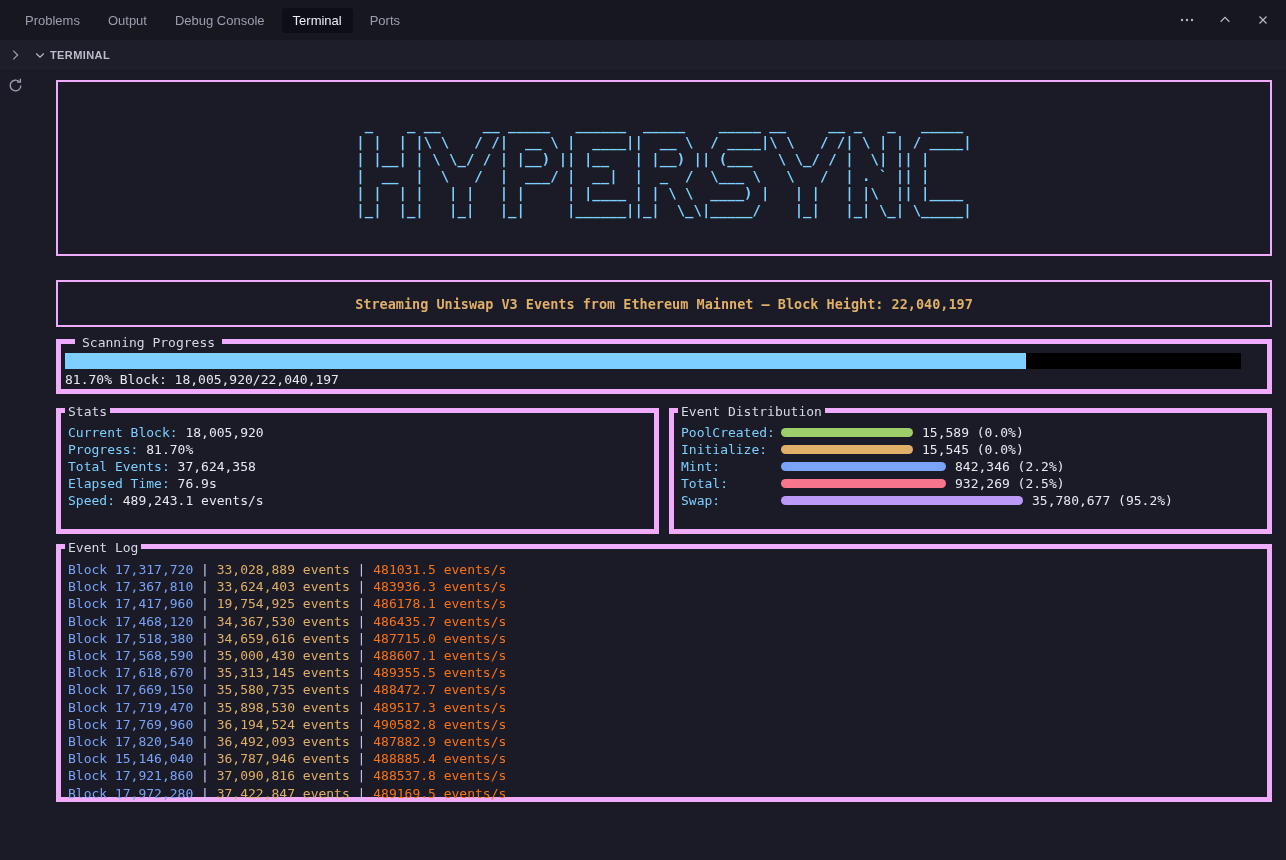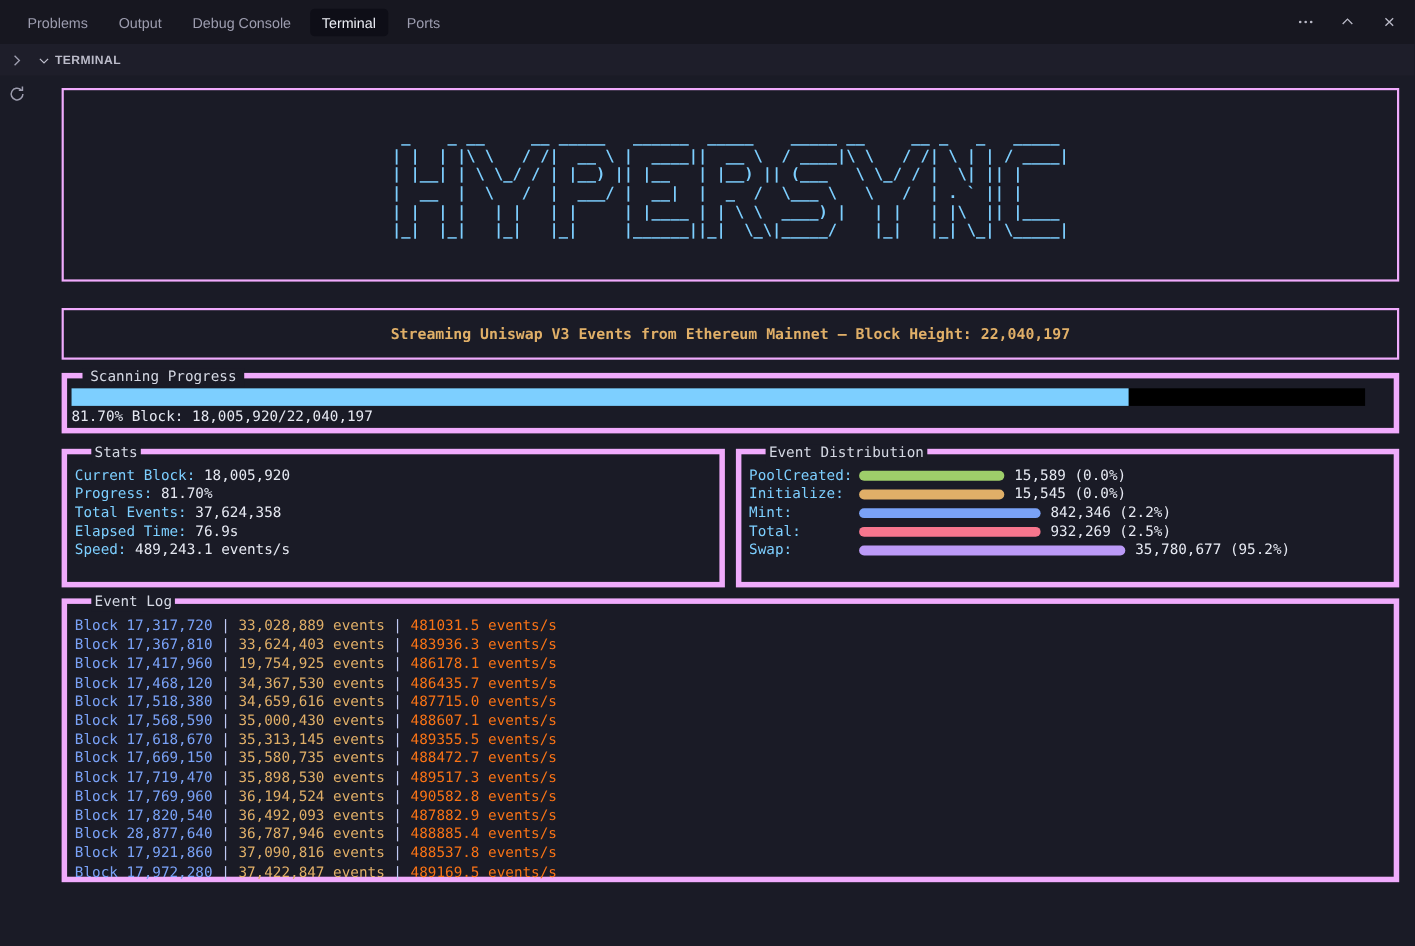--- a/index.html
+++ b/index.html
@@ -60,21 +60,21 @@
 
   
   .tui-box {
     border: 5px solid #f0abfc;
     position: relative;
     background: #1a1b26;
   }
   .legend {
     position: absolute;
     top: -9px;
-    left: 22px;
+    left: 4px;
     background: #1a1b26;
     padding: 0 3px;
     color: #d5d9e4;
     font-size: 13px;
     line-height: 16px;
   }
   .legend-padded { left: 14px; padding: 0 7px; }
 
   .banner-box {
     height: 176px;
@@ -256,20 +256,20 @@
           <div class="log-row"><span class="log-block">Block 17,367,810</span><span class="log-sep"> | </span><span class="log-events">33,624,403 events</span><span class="log-sep"> | </span><span class="log-speed">483936.3 events/s</span></div>
           <div class="log-row"><span class="log-block">Block 17,417,960</span><span class="log-sep"> | </span><span class="log-events">19,754,925 events</span><span class="log-sep"> | </span><span class="log-speed">486178.1 events/s</span></div>
           <div class="log-row"><span class="log-block">Block 17,468,120</span><span class="log-sep"> | </span><span class="log-events">34,367,530 events</span><span class="log-sep"> | </span><span class="log-speed">486435.7 events/s</span></div>
           <div class="log-row"><span class="log-block">Block 17,518,380</span><span class="log-sep"> | </span><span class="log-events">34,659,616 events</span><span class="log-sep"> | </span><span class="log-speed">487715.0 events/s</span></div>
           <div class="log-row"><span class="log-block">Block 17,568,590</span><span class="log-sep"> | </span><span class="log-events">35,000,430 events</span><span class="log-sep"> | </span><span class="log-speed">488607.1 events/s</span></div>
           <div class="log-row"><span class="log-block">Block 17,618,670</span><span class="log-sep"> | </span><span class="log-events">35,313,145 events</span><span class="log-sep"> | </span><span class="log-speed">489355.5 events/s</span></div>
           <div class="log-row"><span class="log-block">Block 17,669,150</span><span class="log-sep"> | </span><span class="log-events">35,580,735 events</span><span class="log-sep"> | </span><span class="log-speed">488472.7 events/s</span></div>
           <div class="log-row"><span class="log-block">Block 17,719,470</span><span class="log-sep"> | </span><span class="log-events">35,898,530 events</span><span class="log-sep"> | </span><span class="log-speed">489517.3 events/s</span></div>
           <div class="log-row"><span class="log-block">Block 17,769,960</span><span class="log-sep"> | </span><span class="log-events">36,194,524 events</span><span class="log-sep"> | </span><span class="log-speed">490582.8 events/s</span></div>
           <div class="log-row"><span class="log-block">Block 17,820,540</span><span class="log-sep"> | </span><span class="log-events">36,492,093 events</span><span class="log-sep"> | </span><span class="log-speed">487882.9 events/s</span></div>
-          <div class="log-row"><span class="log-block">Block 28,877,640</span><span class="log-sep"> | </span><span class="log-events">36,787,946 events</span><span class="log-sep"> | </span><span class="log-speed">488885.4 events/s</span></div>
+          <div class="log-row"><span class="log-block">Block 15,146,040</span><span class="log-sep"> | </span><span class="log-events">36,787,946 events</span><span class="log-sep"> | </span><span class="log-speed">488885.4 events/s</span></div>
           <div class="log-row"><span class="log-block">Block 17,921,860</span><span class="log-sep"> | </span><span class="log-events">37,090,816 events</span><span class="log-sep"> | </span><span class="log-speed">488537.8 events/s</span></div>
           <div class="log-row"><span class="log-block">Block 17,972,280</span><span class="log-sep"> | </span><span class="log-events">37,422,847 events</span><span class="log-sep"> | </span><span class="log-speed">489169.5 events/s</span></div>
         </div>
     </div>
 
   </div>
 </div>
 
 </body></html>

